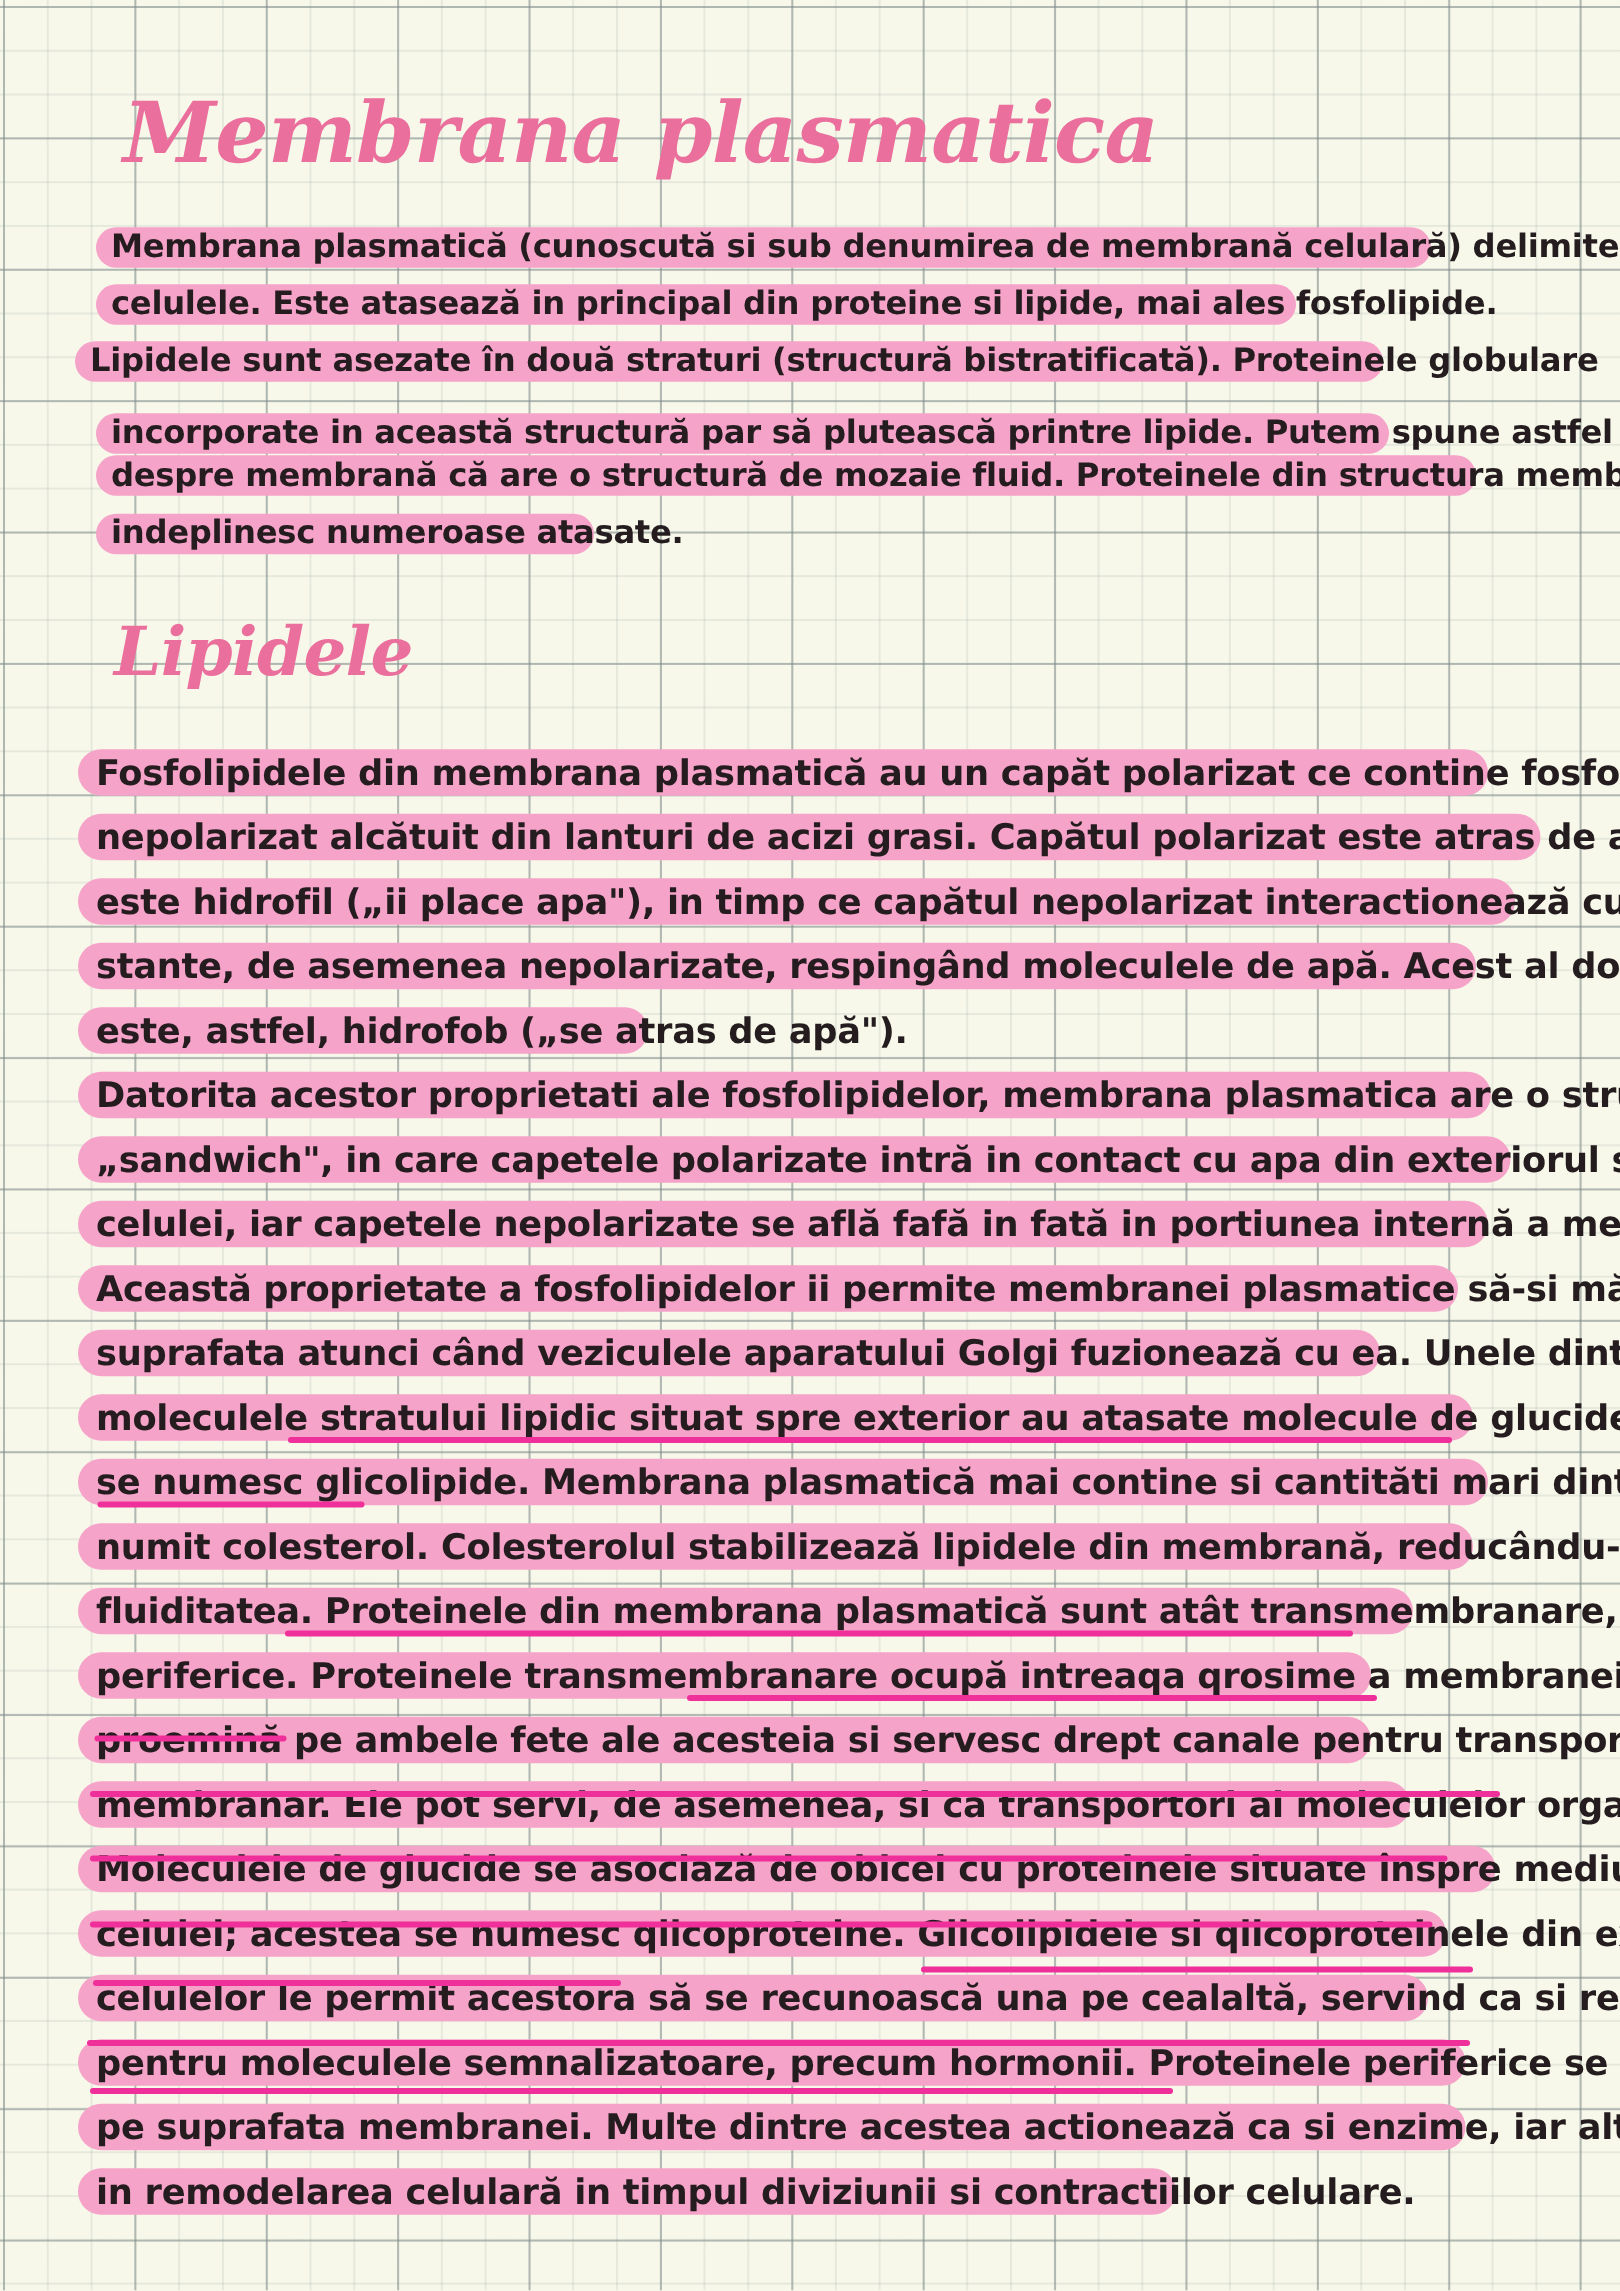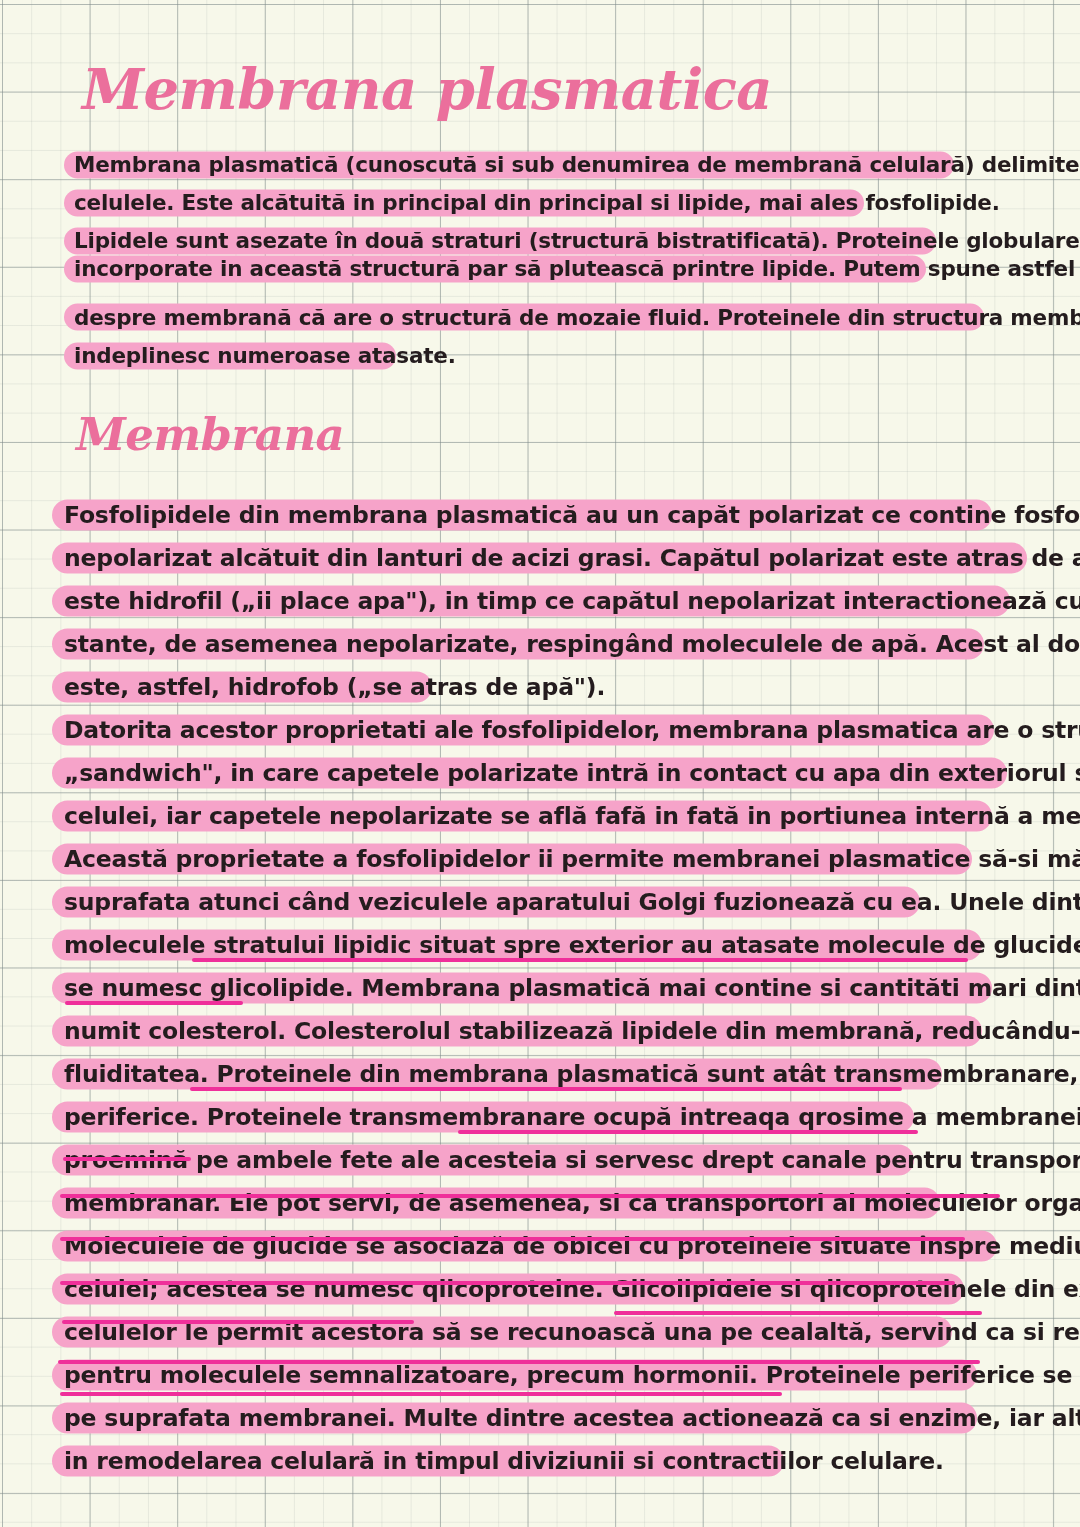--- a/index.html
+++ b/index.html
@@ -115,30 +115,30 @@
 <div id="page">
   <div id="content">
 
     <div id="title-wrap">
       <span class="hl"></span>
       <span class="heading">Membrana plasmatica</span>
     </div>
 
     <div id="intro-block" class="intro">
         <div class="line" style="left: 74px; top: 152px; --w: 890px;"><span style="position: absolute; left: -10px; top: 50%; transform: translateY(-50%); height: 27px; border-radius: 14px; background: rgb(246, 163, 201); z-index: -1; width: 890px;"></span><span class="seg">Membrana plasmatică (cunoscută si sub denumirea de membrană celulară) delimitează</span></div>
-        <div class="line" style="left: 74px; top: 190.2px; --w: 800px;"><span style="position: absolute; left: -10px; top: 50%; transform: translateY(-50%); height: 27px; border-radius: 14px; background: rgb(246, 163, 201); z-index: -1; width: 800px;"></span><span class="seg">celulele. Este alcătuită in principal din principal si lipide, mai ales fosfolipide.</span></div>
-        <div class="line" style="left: 74px; top: 228.4px; --w: 872px;"><span style="position: absolute; left: -10px; top: 50%; transform: translateY(-50%); height: 27px; border-radius: 14px; background: rgb(246, 163, 201); z-index: -1; width: 872px;"></span><span class="seg">Lipidele sunt asezate în două straturi (structură bistratificată). Proteinele globulare</span></div>
-        <div class="line" style="left: 74px; top: 256px; --w: 862px;"><span style="position: absolute; left: -10px; top: 50%; transform: translateY(-50%); height: 27px; border-radius: 14px; background: rgb(246, 163, 201); z-index: -1; width: 862px;"></span><span class="seg">incorporate in această structură par să plutească printre lipide. Putem spune astfel</span></div>
+        <div class="line" style="left: 74px; top: 190.2px; --w: 800px;"><span style="position: absolute; left: -10px; top: 50%; transform: translateY(-50%); height: 27px; border-radius: 14px; background: rgb(246, 163, 201); z-index: -1; width: 800px;"></span><span class="seg">celulele. Este atasează in principal din proteine si lipide, mai ales fosfolipide.</span></div>
+        <div class="line" style="left: 60px; top: 228.4px; --w: 872px;"><span style="position: absolute; left: -10px; top: 50%; transform: translateY(-50%); height: 27px; border-radius: 14px; background: rgb(246, 163, 201); z-index: -1; width: 872px;"></span><span class="seg">Lipidele sunt asezate în două straturi (structură bistratificată). Proteinele globulare</span></div>
+        <div class="line" style="left: 74px; top: 276px; --w: 862px;"><span style="position: absolute; left: -10px; top: 50%; transform: translateY(-50%); height: 27px; border-radius: 14px; background: rgb(246, 163, 201); z-index: -1; width: 862px;"></span><span class="seg">incorporate in această structură par să plutească printre lipide. Putem spune astfel</span></div>
         <div class="line" style="left: 74px; top: 304.8px; --w: 920px;"><span style="position: absolute; left: -10px; top: 50%; transform: translateY(-50%); height: 27px; border-radius: 14px; background: rgb(246, 163, 201); z-index: -1; width: 920px;"></span><span class="seg">despre membrană că are o structură de mozaie fluid. Proteinele din structura membranei</span></div>
         <div class="line" style="left: 74px; top: 343px; --w: 332px;"><span style="position: absolute; left: -10px; top: 50%; transform: translateY(-50%); height: 27px; border-radius: 14px; background: rgb(246, 163, 201); z-index: -1; width: 332px;"></span><span class="seg">indeplinesc numeroase atasate.</span></div>
       </div>
 
     <div id="sub-wrap">
       <span class="hl"></span>
-      <span class="heading">Membrana</span>
+      <span class="heading">Lipidele</span>
     </div>
 
     <div id="body-block" class="body">
         <div class="line" style="left: 64px; top: 501px;"><span style="position: absolute; left: -12px; top: 50%; transform: translateY(-50%); height: 31px; border-radius: 16px; background: rgb(246, 163, 201); z-index: -1; width: 940px;"></span><span class="seg">Fosfolipidele din membrana plasmatică au un capăt polarizat ce contine fosfor si unul</span></div>
         <div class="line" style="left: 64px; top: 544px;"><span style="position: absolute; left: -12px; top: 50%; transform: translateY(-50%); height: 31px; border-radius: 16px; background: rgb(246, 163, 201); z-index: -1; width: 975px;"></span><span class="seg">nepolarizat alcătuit din lanturi de acizi grasi. Capătul polarizat este atras de apă si deci,</span></div>
         <div class="line" style="left: 64px; top: 587px;"><span style="position: absolute; left: -12px; top: 50%; transform: translateY(-50%); height: 31px; border-radius: 16px; background: rgb(246, 163, 201); z-index: -1; width: 958px;"></span><span class="seg">este hidrofil („ii place apa"), in timp ce capătul nepolarizat interactionează cu alte sub-</span></div>
         <div class="line" style="left: 64px; top: 630px;"><span style="position: absolute; left: -12px; top: 50%; transform: translateY(-50%); height: 31px; border-radius: 16px; background: rgb(246, 163, 201); z-index: -1; width: 932px;"></span><span class="seg">stante, de asemenea nepolarizate, respingând moleculele de apă. Acest al doilea capăt</span></div>
         <div class="line" style="left: 64px; top: 673px;"><span style="position: absolute; left: -12px; top: 50%; transform: translateY(-50%); height: 31px; border-radius: 16px; background: rgb(246, 163, 201); z-index: -1; width: 380px;"></span><span class="seg">este, astfel, hidrofob („se atras de apă").</span></div>
         <div class="line" style="left: 64px; top: 716px;"><span style="position: absolute; left: -12px; top: 50%; transform: translateY(-50%); height: 31px; border-radius: 16px; background: rgb(246, 163, 201); z-index: -1; width: 942px;"></span><span class="seg">Datorita acestor proprietati ale fosfolipidelor, membrana plasmatica are o structură de</span></div>
         <div class="line" style="left: 64px; top: 759px;"><span style="position: absolute; left: -12px; top: 50%; transform: translateY(-50%); height: 31px; border-radius: 16px; background: rgb(246, 163, 201); z-index: -1; width: 955px;"></span><span class="seg">„sandwich", in care capetele polarizate intră in contact cu apa din exteriorul si interiorul</span></div>

